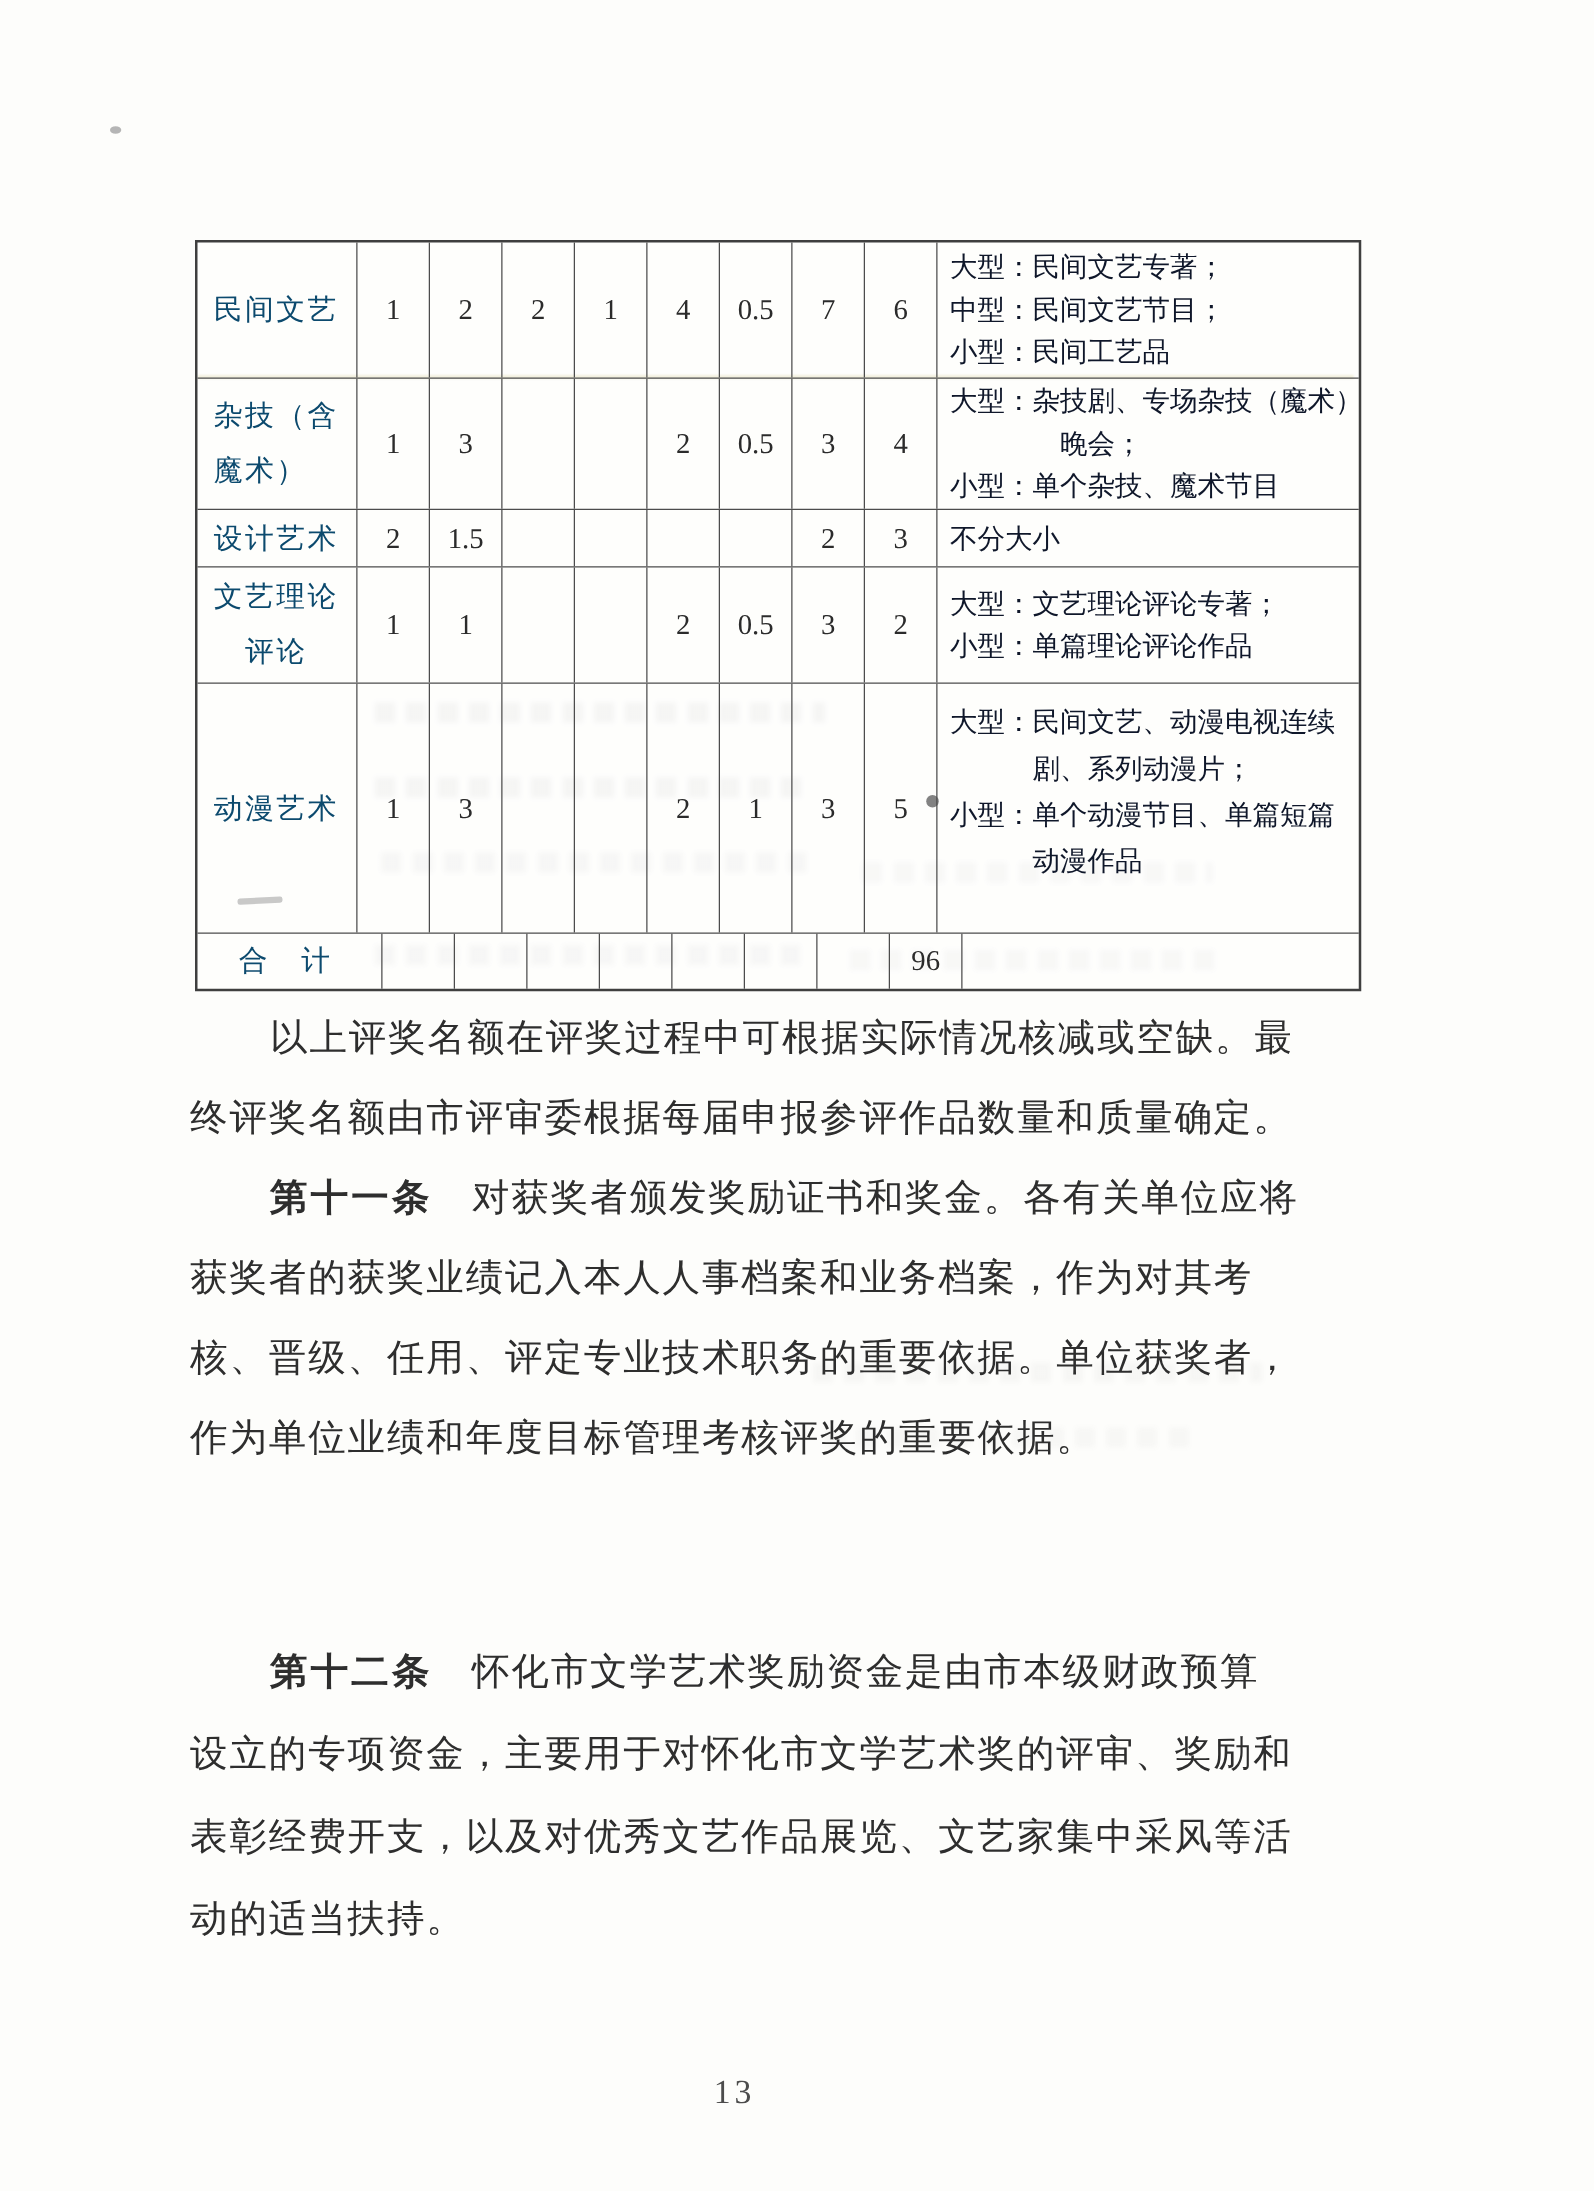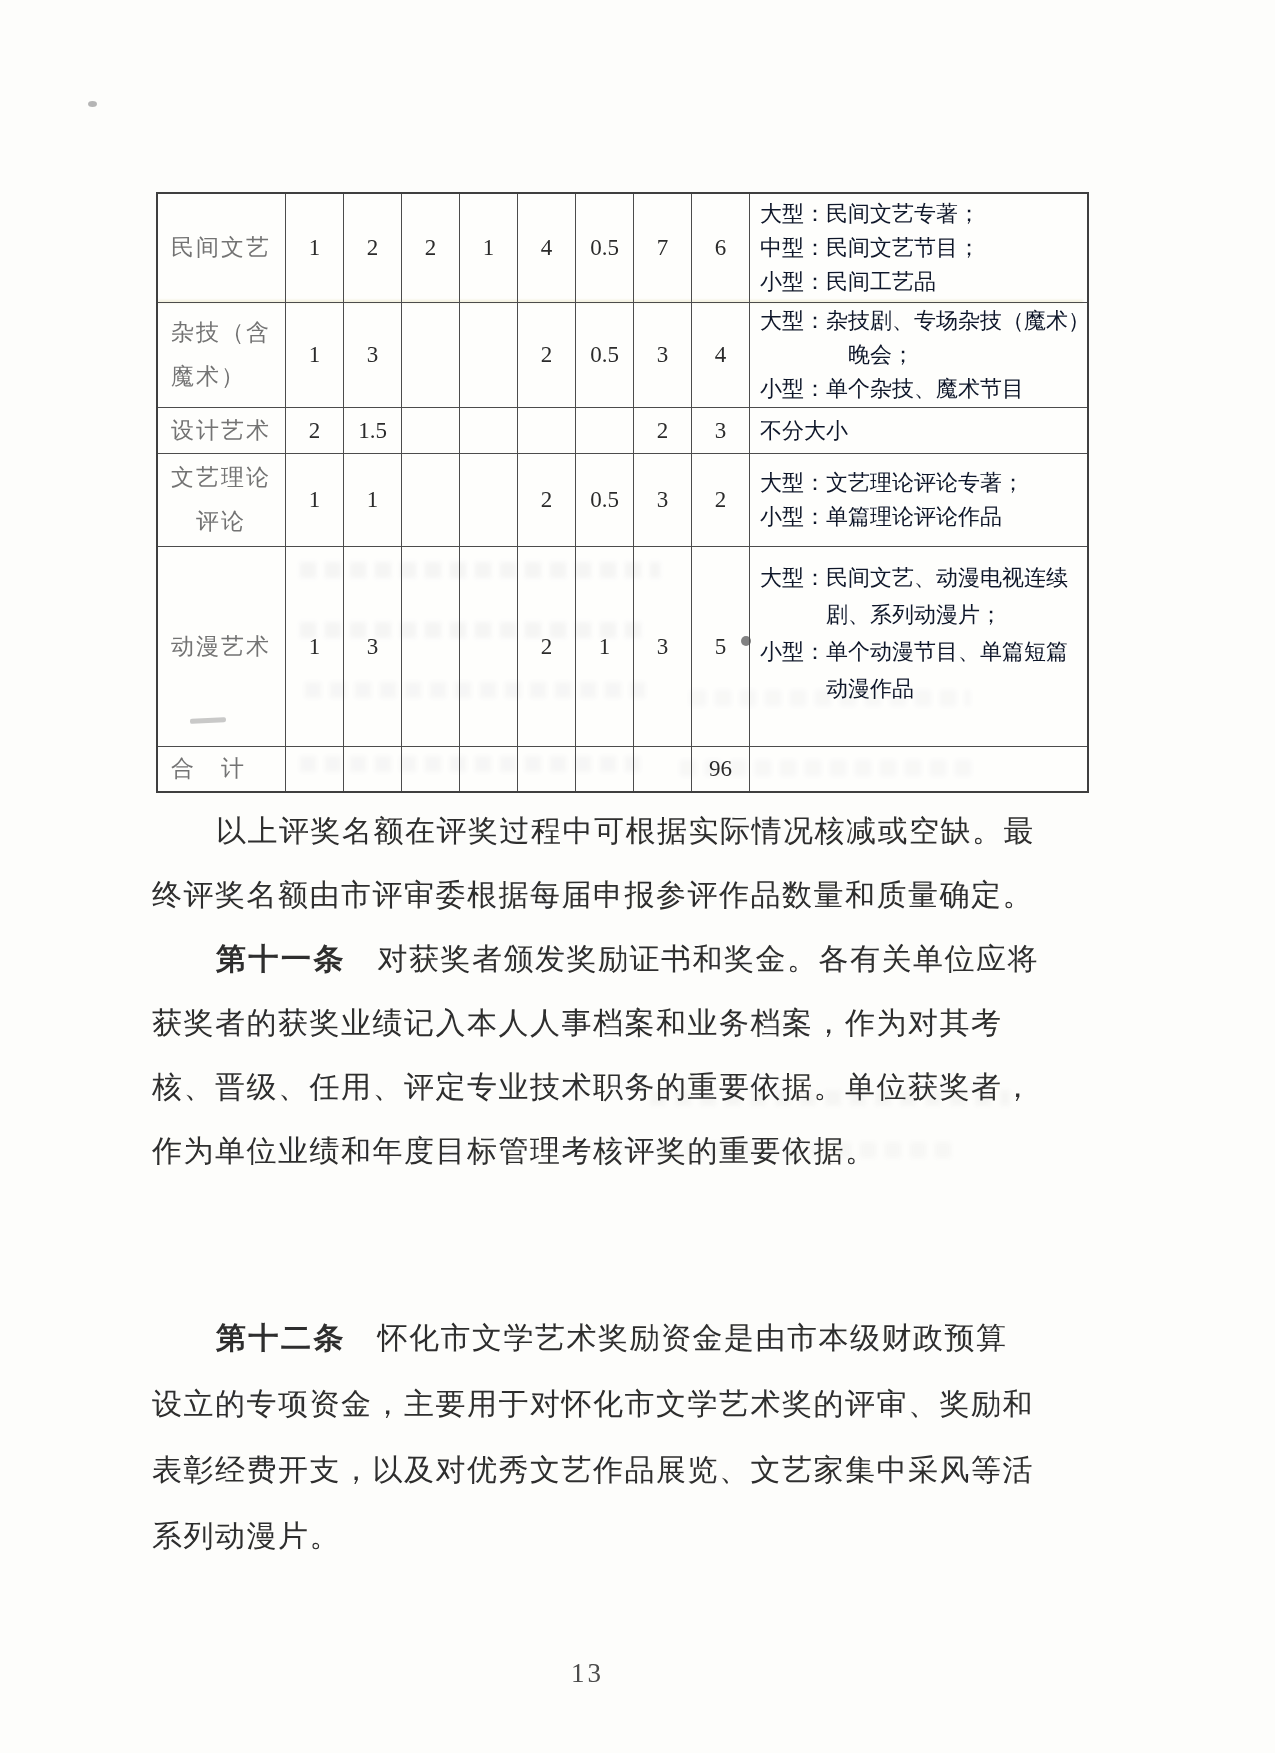--- a/index.html
+++ b/index.html
@@ -16,21 +16,21 @@
     position:absolute; left:156px; top:192px; width:929px;
     border:2px solid #3f3f3f; box-sizing:content-box;
     background:rgba(255,255,255,.35);
   }
   .trow{display:grid; grid-template-columns:127px repeat(8,58px) 1fr; border-top:1.5px solid #4c4c4c;}
   .trow:first-child{border-top:none;}
   .tcell{border-left:1.4px solid #4c4c4c; overflow:hidden;}
   .tcell:first-child{border-left:none;}
   .tlabel{
     display:flex; align-items:center; padding-left:13px;
-    white-space:pre-line; font-size:23px; letter-spacing:2px; line-height:44px; color:#737373;
+    white-space:pre-line; font-size:23px; letter-spacing:2px; line-height:44px; color:#0c4a6e;
   }
   .tval{display:flex; align-items:center; justify-content:center; font-size:23px; color:#2b2b2b;}
   .tdesc{
     display:flex; flex-direction:column; justify-content:center;
     padding:4px 4px 4px 10px; font-size:22px; line-height:34px; letter-spacing:0px;
     white-space:pre; color:#0f172a;
   }
   .tdesc.top{justify-content:flex-start; padding-top:12px; line-height:37px;}
 
   
@@ -142,21 +142,21 @@
         <div class="tcell tval">1</div>
         <div class="tcell tval">3</div>
         <div class="tcell tval"></div>
         <div class="tcell tval"></div>
         <div class="tcell tval">2</div>
         <div class="tcell tval">1</div>
         <div class="tcell tval">3</div>
         <div class="tcell tval">5</div>
         <div class="tcell tdesc top"><div>大型：民间文艺、动漫电视连续</div><div>　　　剧、系列动漫片；</div><div>小型：单个动漫节目、单篇短篇</div><div>　　　动漫作品</div></div>
       </div>
-      <div class="trow" style="height: 44px;">
+      <div class="trow" style="height: 44px; padding-left: 20px;">
         <div class="tcell tlabel">合　计</div>
         <div class="tcell tval"></div>
         <div class="tcell tval"></div>
         <div class="tcell tval"></div>
         <div class="tcell tval"></div>
         <div class="tcell tval"></div>
         <div class="tcell tval"></div>
         <div class="tcell tval"></div>
         <div class="tcell tval">96</div>
         <div class="tcell tdesc"></div>
@@ -170,17 +170,17 @@
     <div class="bline">获奖者的获奖业绩记入本人人事档案和业务档案，作为对其考</div>
     <div class="bline">核、晋级、任用、评定专业技术职务的重要依据。单位获奖者，</div>
     <div class="bline">作为单位业绩和年度目标管理考核评奖的重要依据。</div>
   </div>
 
 
   <div class="bodytext2">
     <div class="bline indent"><b class="term">第十二条</b><span>　怀化市文学艺术奖励资金是由市本级财政预算</span></div>
     <div class="bline">设立的专项资金，主要用于对怀化市文学艺术奖的评审、奖励和</div>
     <div class="bline">表彰经费开支，以及对优秀文艺作品展览、文艺家集中采风等活</div>
-    <div class="bline">系列动漫片。</div>
+    <div class="bline">动的适当扶持。</div>
   </div>
 
   <div class="pageno">13</div>
 </div>
 
 </body></html>

